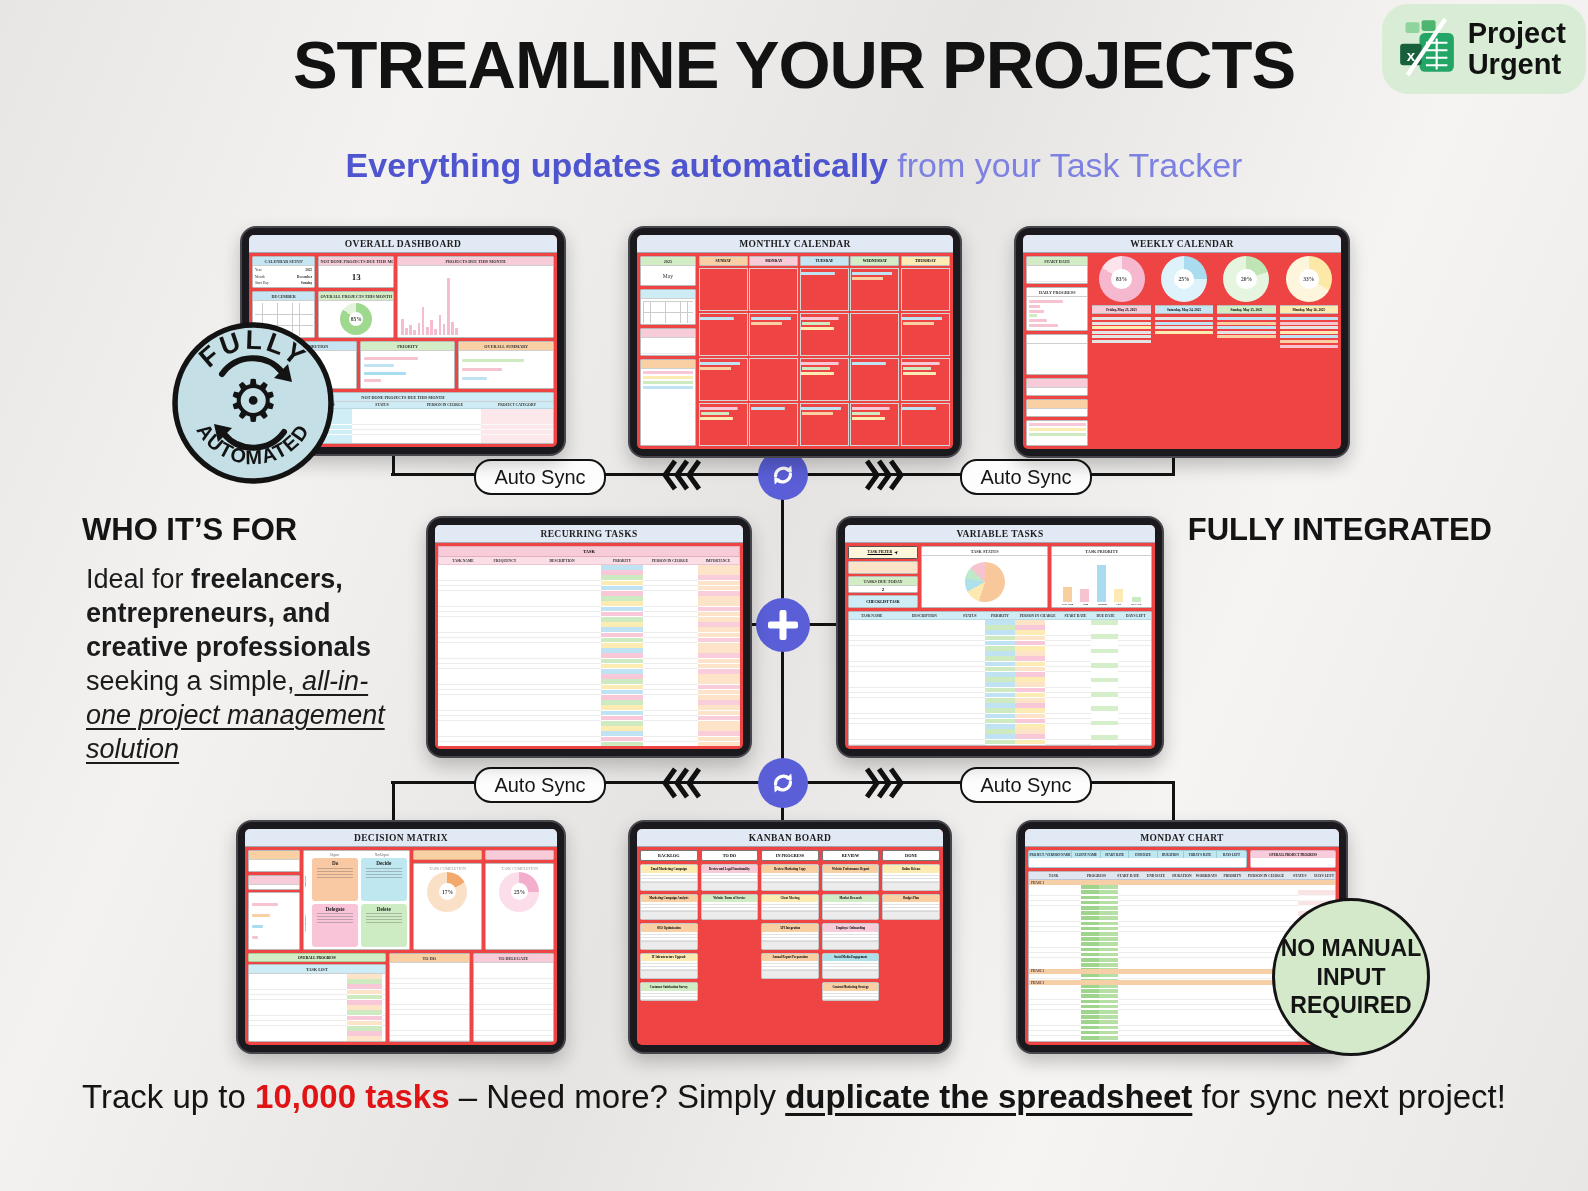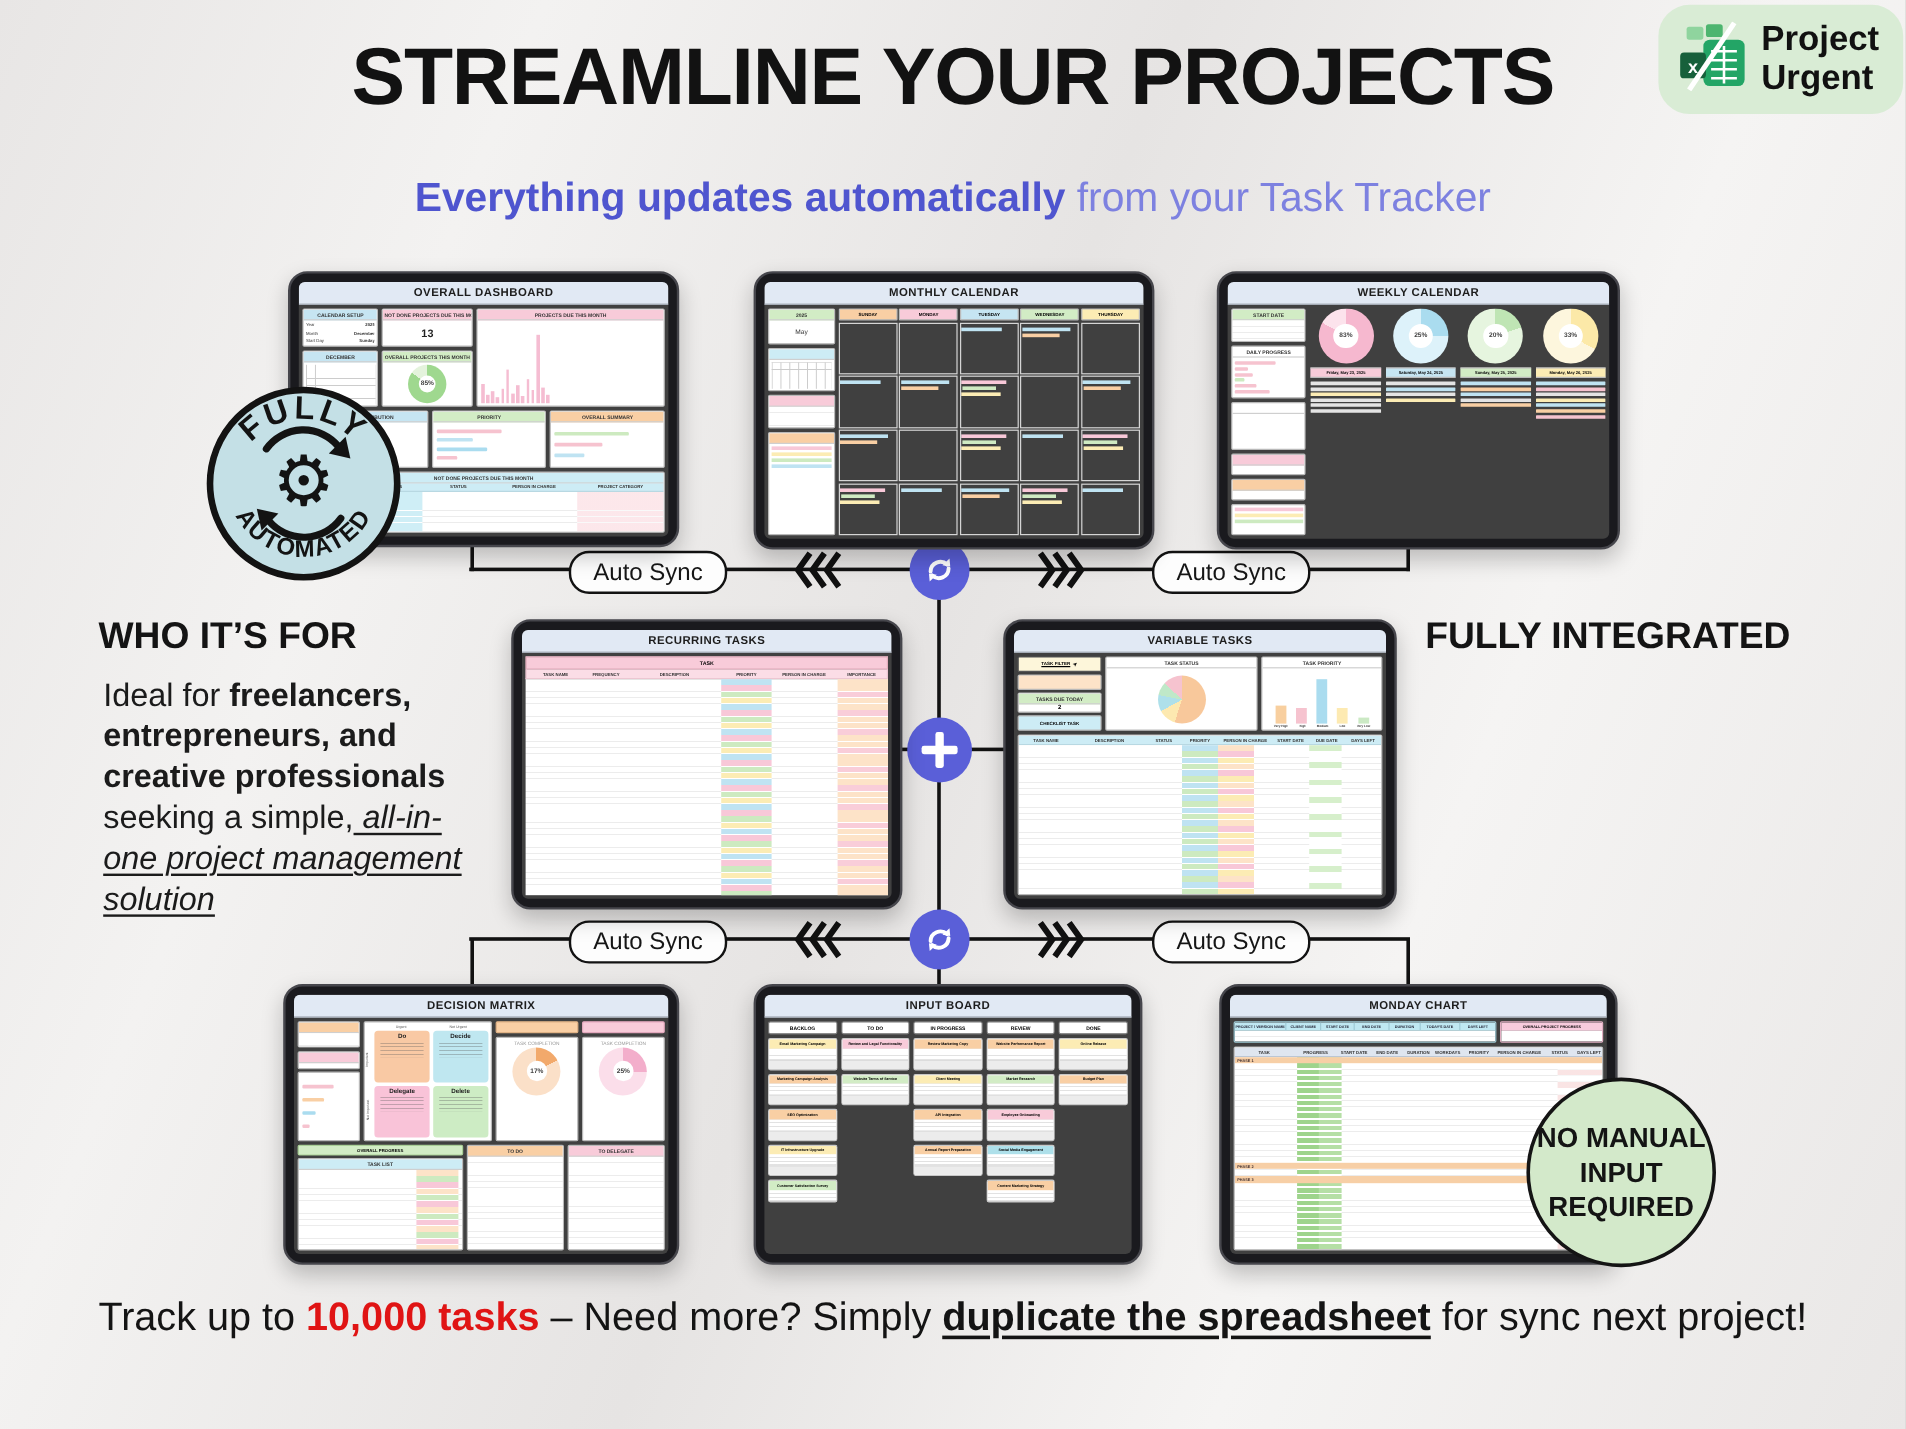--- a/index.html
+++ b/index.html
@@ -20,21 +20,21 @@
   .sync-circle{position:absolute;width:50px;height:50px;border-radius:50%;background:#5a5fd8;z-index:5;
     display:flex;align-items:center;justify-content:center;}
   .plus-circle{position:absolute;width:54px;height:54px;border-radius:50%;background:#5a5fd8;z-index:5;}
   .plus-circle::before,.plus-circle::after{content:"";position:absolute;left:50%;top:50%;width:30px;height:7px;
     background:#fff;border-radius:2px;transform:translate(-50%,-50%);}
   .plus-circle::after{transform:translate(-50%,-50%) rotate(90deg);}
   .chev{position:absolute;z-index:5;}
   
   .tablet{position:absolute;background:#1a1a1e;border:2px solid #46464c;border-radius:16px;padding:7px;
     box-shadow:0 8px 18px rgba(0,0,0,.22);z-index:6;}
-  .t-screen{width:100%;height:100%;background:#404040;border-radius:5px;overflow:hidden;display:flex;flex-direction:column;}
+  .t-screen{width:100%;height:100%;background:#ef4444;border-radius:5px;overflow:hidden;display:flex;flex-direction:column;font-family:Liberation Serif, serif;}
   .t-head{background:#e1e9f4;border-bottom:1px solid #9fa6b0;text-align:center;font-weight:bold;font-size:9.5px;
     color:#1d1d1d;padding:3.5px 0;letter-spacing:.4px;flex:none;}
   .t-body{flex:1;position:relative;padding:3px;overflow:hidden;}
   .pnl{border:1px solid #b9b9b9;background:#fff;border-radius:1.5px;overflow:hidden;display:flex;flex-direction:column;}
   .pnl-h{font-size:4.2px;font-weight:bold;text-align:center;padding:1.5px 1px;border-bottom:1px solid #cfcfcf;
     color:#333;white-space:nowrap;overflow:hidden;flex:none;}
   .bg-blue{background:#c6e5f2;} .bg-pink{background:#f8cbd9;} .bg-pinkL{background:#fbdde6;}
   .bg-green{background:#d2ecc5;} .bg-orange{background:#f9cfa4;}
   .bg-yellow{background:#fcecb4;} .bg-cyan{background:#cdecf5;}
   .stripes{background:repeating-linear-gradient(to bottom,#fff 0 4.6px,#ececec 4.6px 5.2px);}
@@ -621,21 +621,21 @@
             <div class="pnl-h bg-pink">TO DELEGATE</div>
             <div style="flex:1;" class="stripes"></div>
           </div>
         </div>
       </div>
     </div>
   </div>
 
   <div class="tablet" style="left:628px;top:820px;width:306px;height:216px;">
     <div class="t-screen">
-      <div class="t-head">INPUT BOARD</div>
+      <div class="t-head">KANBAN BOARD</div>
       <div class="t-body" style="display:flex;gap:3px;">
         <div class="kcol">
           <div class="kcolh">BACKLOG</div>
           <div class="kcard">
               <div class="kch bg-yellow">Email Marketing Campaign</div>
               <div class="kcb"></div>
               <div class="kcf"></div>
             </div>
           <div class="kcard">
               <div class="kch bg-orange">Marketing Campaign Analysis</div>

